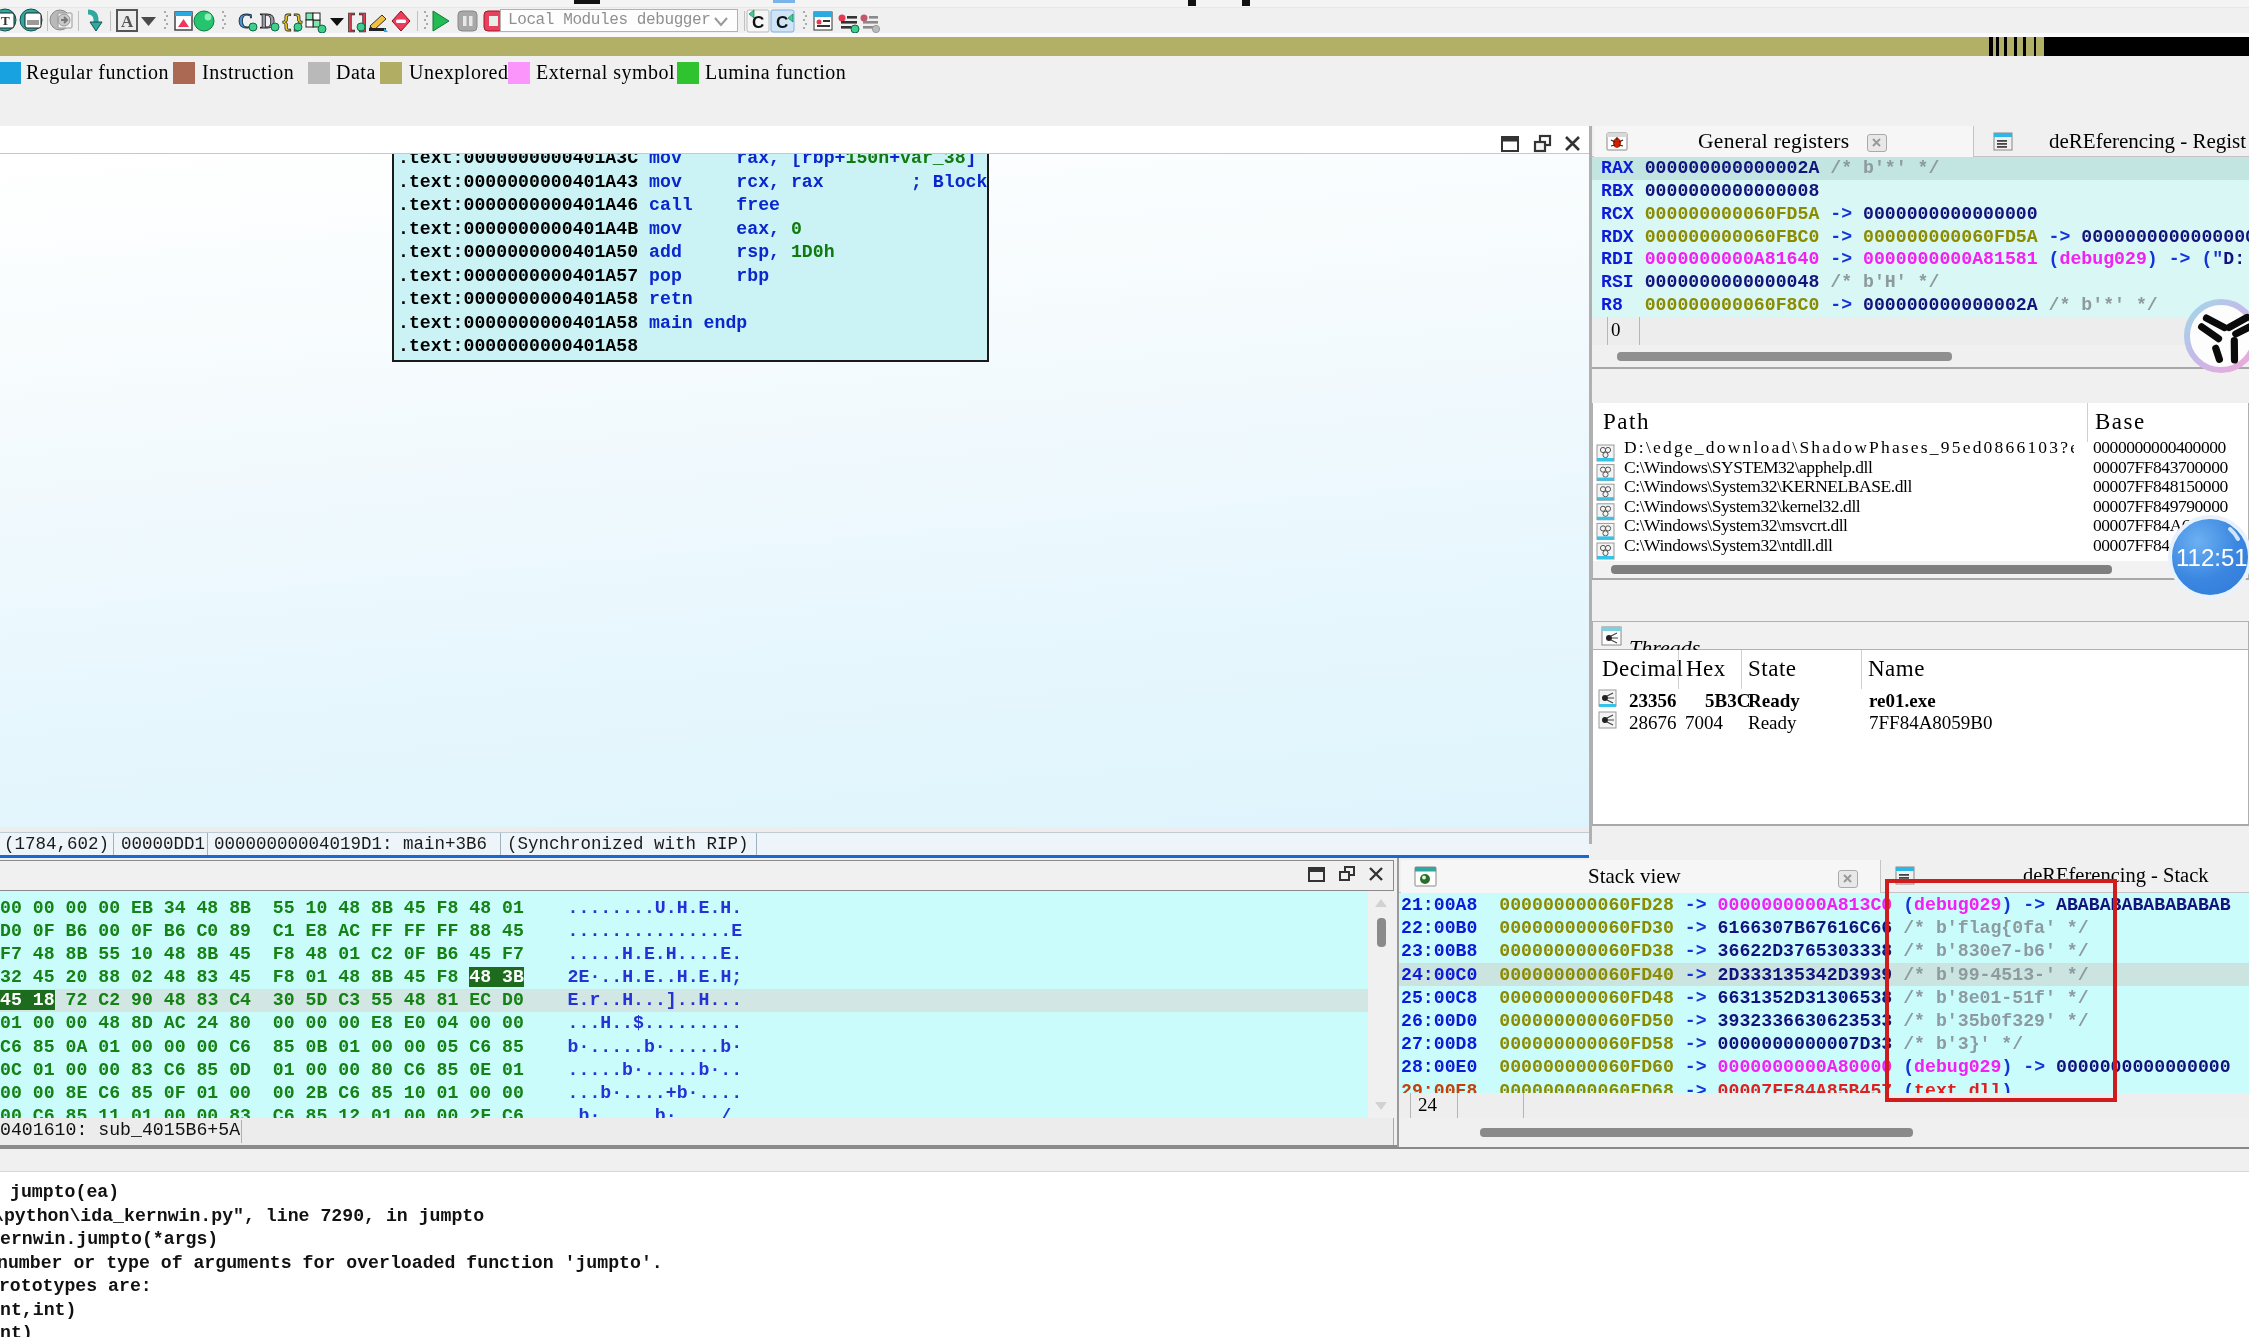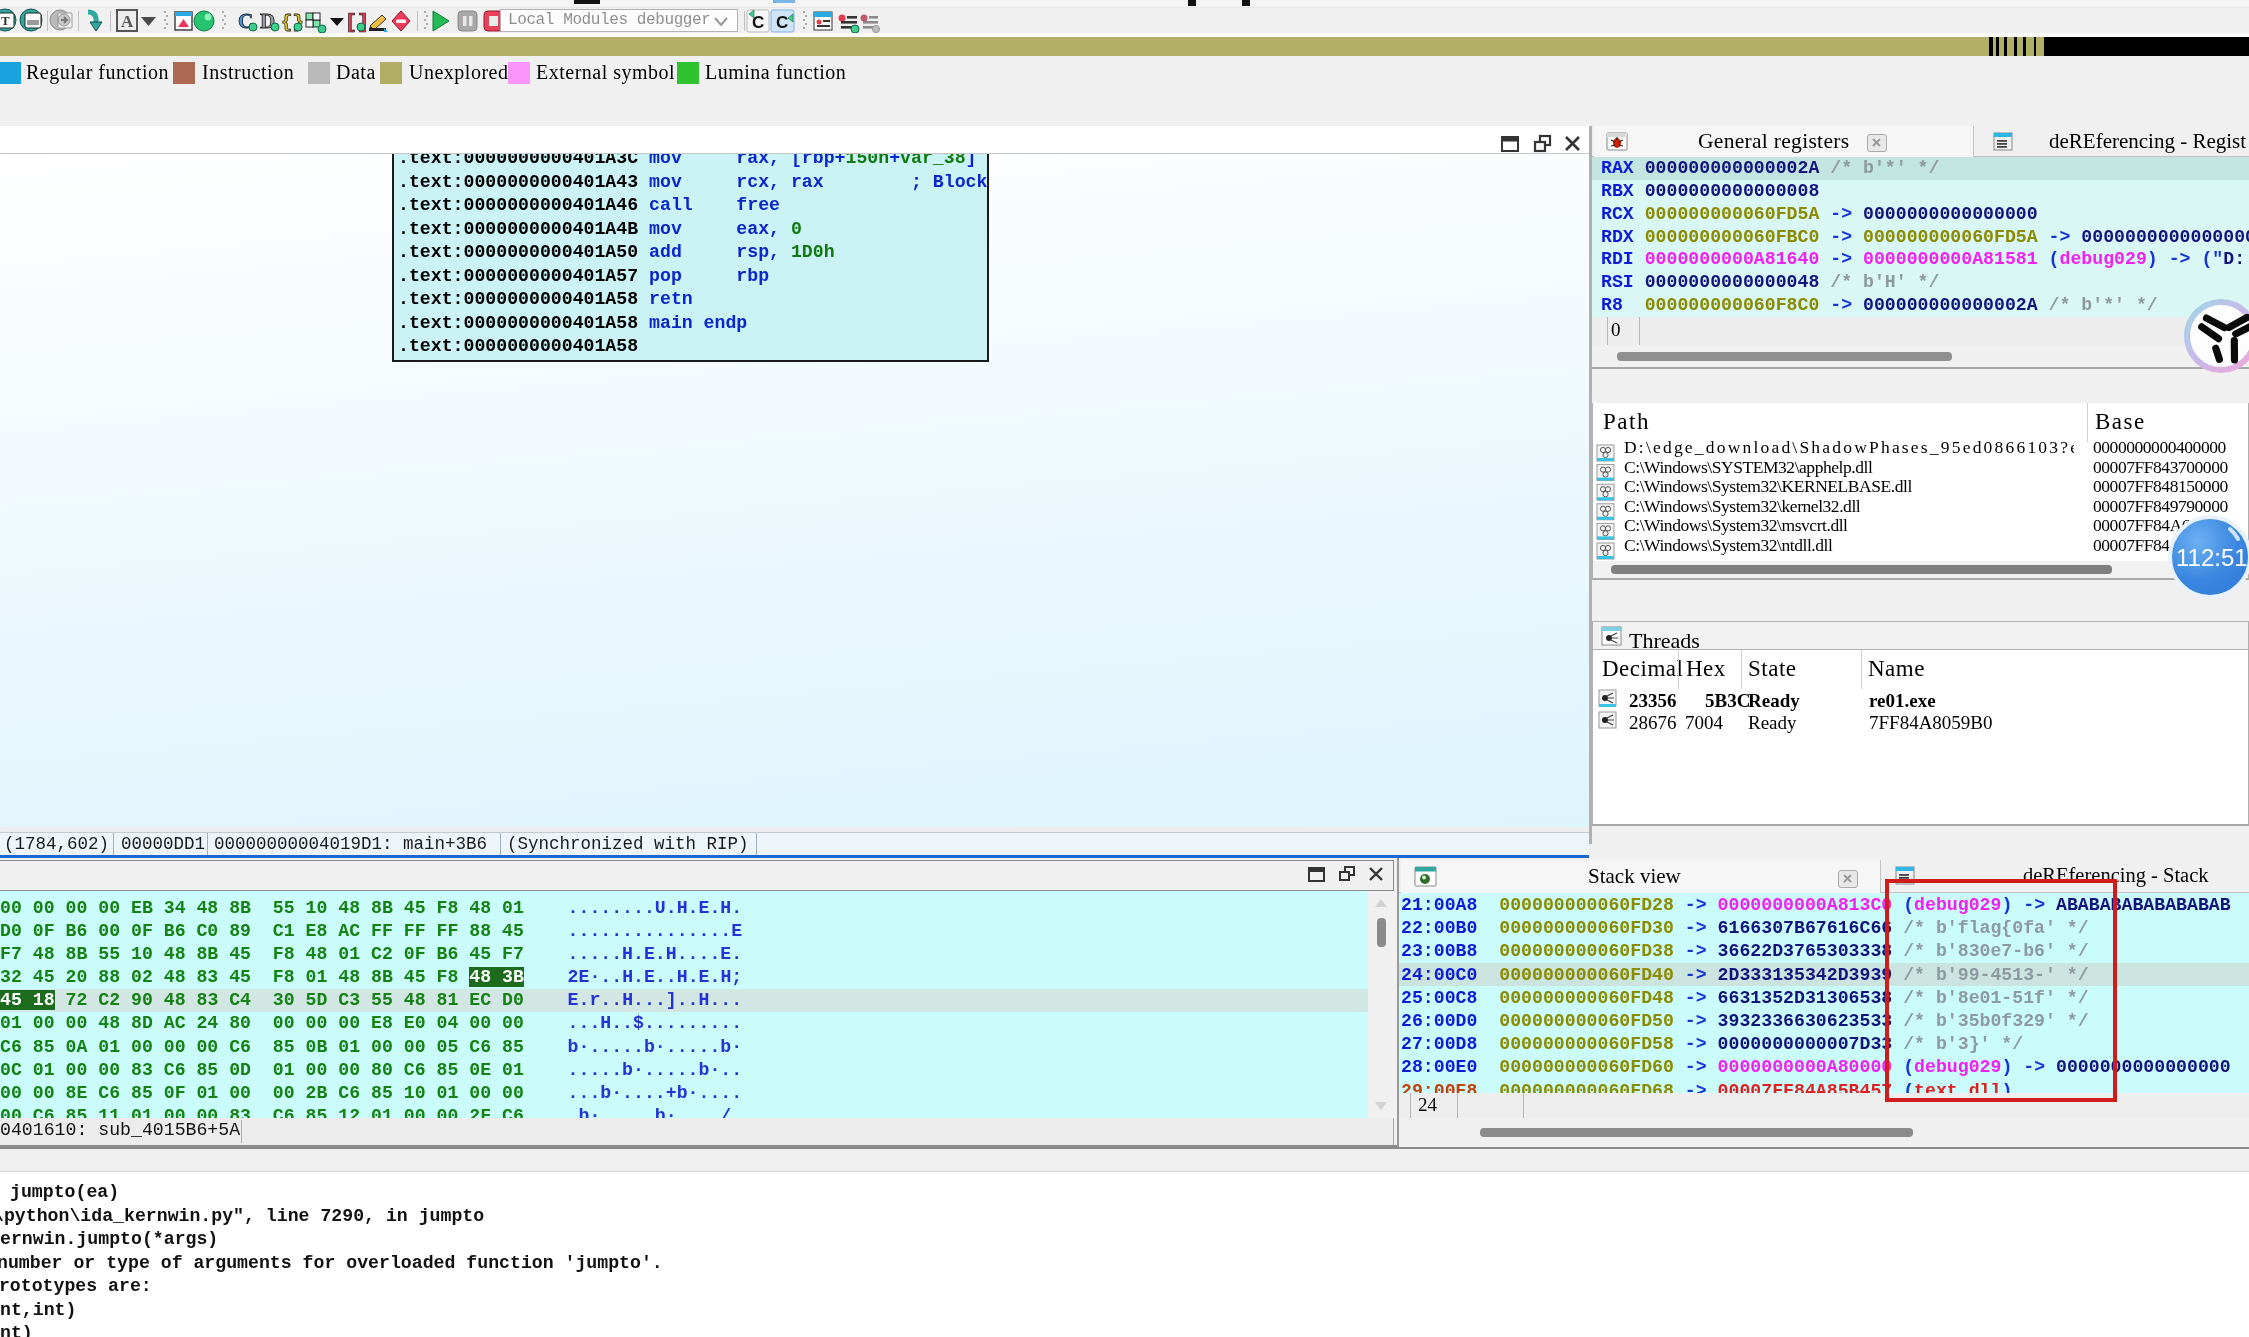--- a/index.html
+++ b/index.html
@@ -345,21 +345,21 @@
   </div>
   <div class="abs" style="left:0;top:452px;width:657px;height:2px;background:#a8a8a8;"></div>
 
   <div class="abs" style="left:0;top:495px;width:657px;height:29px;background:#f1f1f1;border:1px solid #b0b0b0;box-sizing:border-box;">
     <svg width="22" height="21" style="position:absolute;left:8px;top:4px;">
       <rect x="1" y="1" width="19" height="18" fill="#fff" stroke="#888"></rect>
       <rect x="1" y="1" width="19" height="4" fill="#7ecfe0"></rect>
       <circle cx="8" cy="12" r="3" fill="#222"></circle>
       <path d="M10 10 l6 -3 M10 12 l7 0 M10 14 l6 3" stroke="#444" stroke-width="1.2" fill="none"></path>
     </svg>
-    <span class="serif abs" style="left:36px;top:6px;font-size:22px;">Threads</span>
+    <span class="serif abs" style="left:36px;top:13px;font-size:22px;font-style:italic;">Threads</span>
   </div>
   <div class="abs" style="left:0;top:524px;width:657px;height:174px;background:#fff;border-left:1px solid #b0b0b0;border-right:1px solid #b0b0b0;box-sizing:border-box;overflow:hidden;">
     <span class="serif abs" style="left:9px;top:6px;font-size:23px;letter-spacing:0.5px;">Decimal</span>
     <span class="serif abs" style="left:93px;top:6px;font-size:23px;letter-spacing:0.5px;">Hex</span>
     <span class="serif abs" style="left:155px;top:6px;font-size:23px;letter-spacing:0.5px;">State</span>
     <span class="serif abs" style="left:275px;top:6px;font-size:23px;letter-spacing:0.5px;">Name</span>
     <div class="abs" style="left:85px;top:0;width:1px;height:39px;background:#d0d0d0;"></div>
     <div class="abs" style="left:148px;top:0;width:1px;height:39px;background:#d0d0d0;"></div>
     <div class="abs" style="left:268px;top:0;width:1px;height:39px;background:#d0d0d0;"></div>
     <svg width="20" height="46" style="position:absolute;left:5px;top:39px;">

